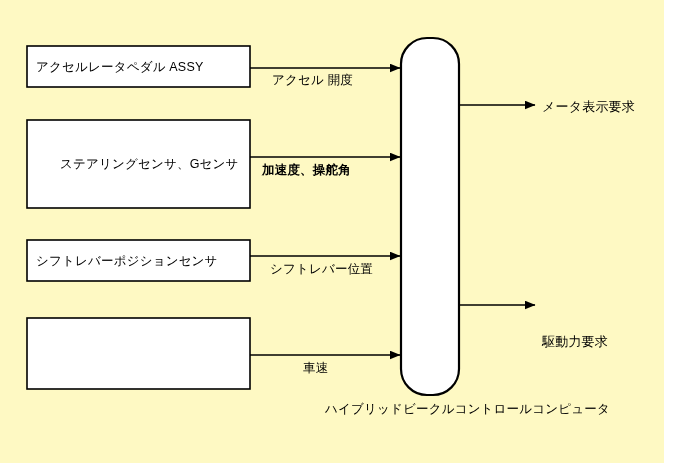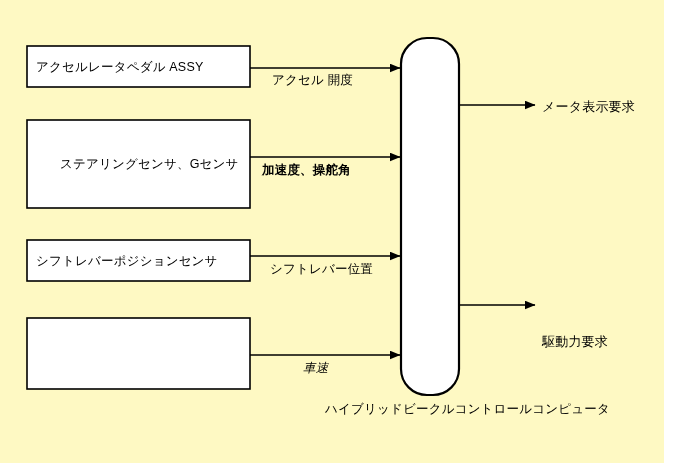--- a/index.html
+++ b/index.html
@@ -80,21 +80,21 @@
 
   <div class="lbl src-box-label" style="left:36px; top:254px;">シフトレバーポジションセンサ</div>
 
 
   <div class="lbl flow-label" style="left:272px; top:73px;">アクセル 開度</div>
 
   <div class="lbl flow-label" style="left:262px; top:163px;font-weight:bold;">加速度、操舵角</div>
 
   <div class="lbl flow-label" style="left:270px; top:262px;">シフトレバー位置</div>
 
-  <div class="lbl flow-label" style="left:303px; top:361px;font-style:italic;">車速</div>
+  <div class="lbl flow-label" style="left:303px; top:361px;">車速</div>
 
   <div class="lbl out-label" style="left:542px; top:99px;">メータ表示要求</div>
 
   <div class="lbl out-label" style="left:542px; top:299px;margin-top:35px;">駆動力要求</div>
 
   <div class="lbl ecu-caption" style="left:325px; top:402px;text-align:center;">ハイブリッドビークルコントロールコンピュータ</div>
 
 </div>
 
 </body></html>

